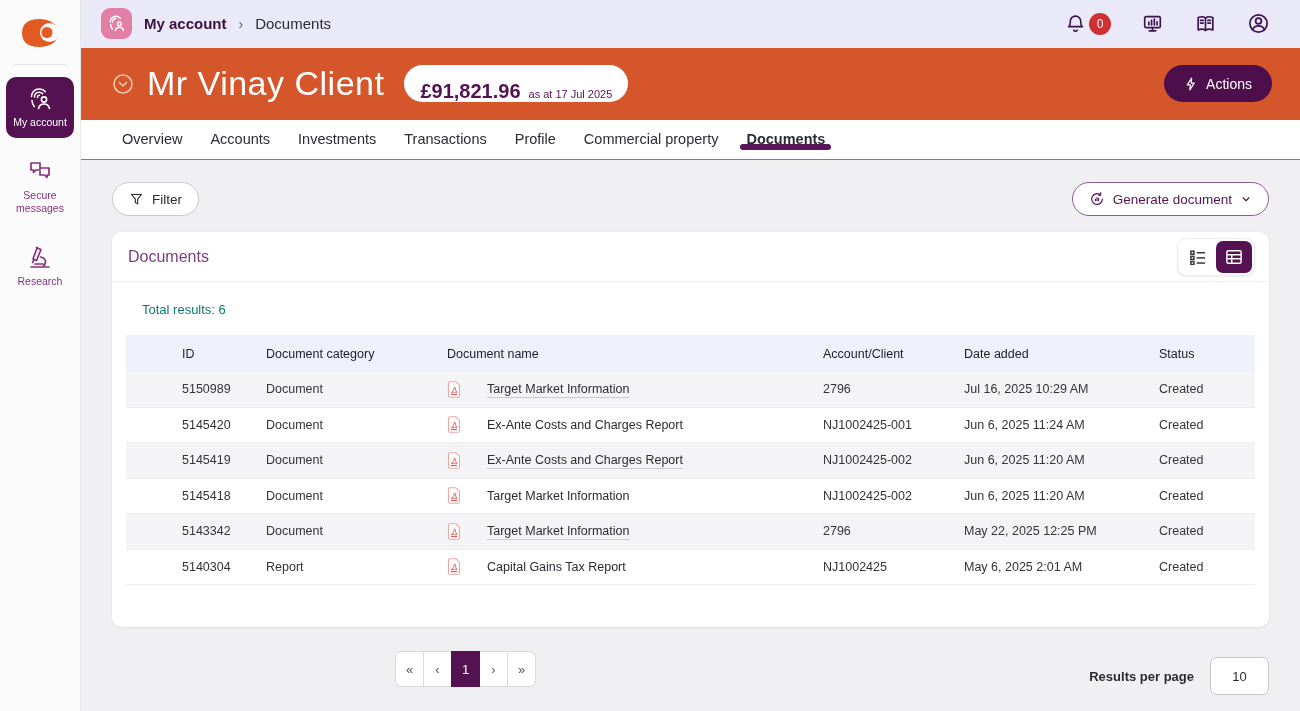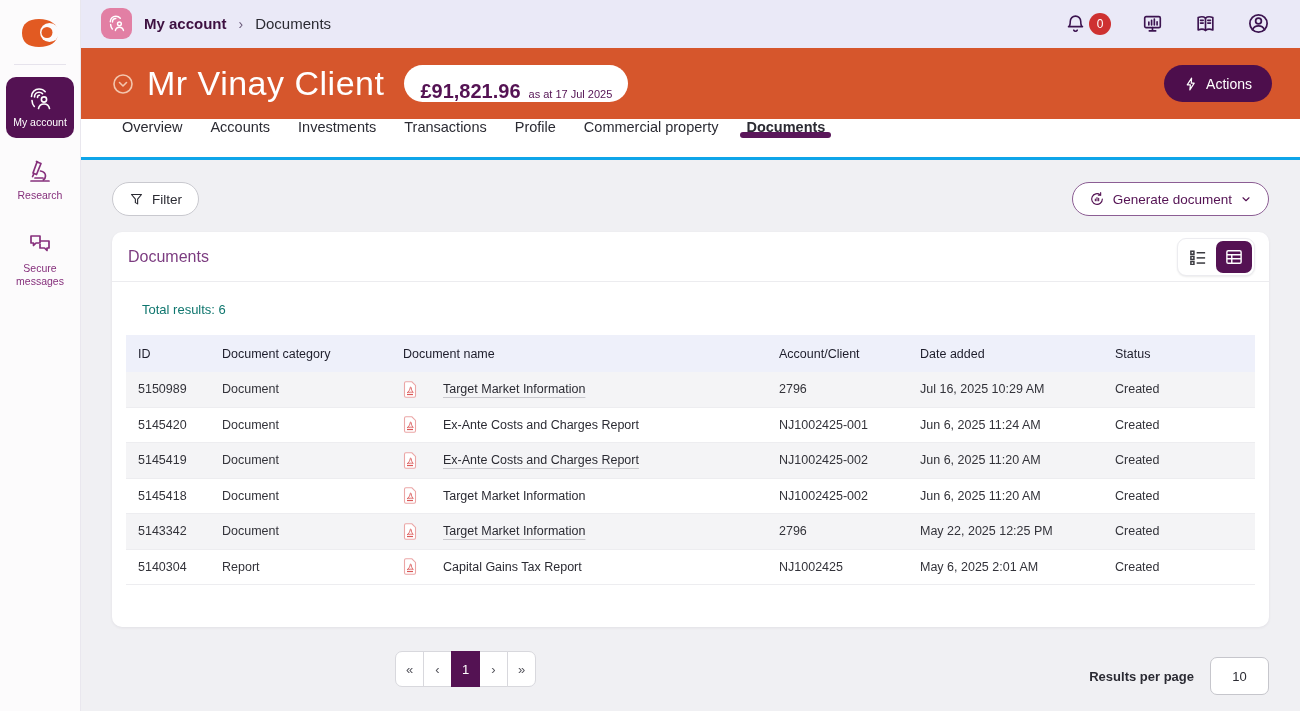--- a/index.html
+++ b/index.html
@@ -32,21 +32,21 @@
   .banner { height:93px; background:#d6562c; display:flex; align-items:center; padding:0 28px 0 30px; }
   .banner-chevron { margin-right:12px; display:flex; }
   .client-name { color:#fff; font-size:34px; font-weight:500; letter-spacing:.5px; margin-right:20px; }
   .value-pill { background:#fff; border-radius:19px; height:37px; display:flex; align-items:baseline; padding:8px 16px; gap:8px; align-self:center; line-height:37px; }
   .value-amount { color:#541253; font-weight:bold; font-size:20px; }
   .value-asat { color:#541253; font-size:11px; }
   .banner-spacer { flex:1; }
   .actions-btn { background:#4d0e4c; color:#fff; border:none; height:37px; border-radius:19px; padding:14px 20px; font-size:14px; display:flex; align-items:center; gap:8px; cursor:pointer; font-family:inherit; }
 
   
-  .tabs { height:52px; background:#ffffff; display:flex; align-items:flex-start; gap:24px; padding:0 0 0 39px; border-bottom:3px solid #0ea5e9; }
+  .tabs { height:52px; background:#ffffff; display:flex; align-items:center; gap:24px; padding:0 0 0 39px; border-bottom:1px solid #0ea5e9; }
   .tab { display:flex; align-items:center; font-size:14.5px; color:#2b2b33; position:relative; cursor:pointer; padding:0 2px; }
   .tab.active { font-weight:bold; }
   .tab.active::after { content:""; position:absolute; left:-4px; right:-4px; bottom:-3px; height:6px; border-radius:3px; background:#5a175a; }
 
   
   .content { flex:1; padding:22px 31px 0; position:relative; }
   .toolbar { display:flex; justify-content:space-between; align-items:center; }
   .pill-btn { display:flex; align-items:center; gap:8px; background:#fff; border:1px solid #c9c9cf; border-radius:17px; height:34px; padding:0 16px; font-size:13.5px; color:#2b2b33; cursor:pointer; font-family:inherit; }
   .pill-btn.purple { border-color:#8c5e94; color:#541253; }
 
@@ -54,21 +54,21 @@
   .card { background:#fff; border-radius:10px; margin-top:16px; box-shadow:0 1px 3px rgba(40,30,60,.07); }
   .card-header { height:50px; display:flex; align-items:center; justify-content:space-between; padding:0 14px 0 16px; border-bottom:1px solid #ececef; }
   .card-title { color:#7c3c80; font-size:16px; }
   .view-toggle { display:flex; background:#fff; border:1px solid #ececf0; border-radius:9px; padding:2px; box-shadow:0 1px 2px rgba(0,0,0,.08); }
   .toggle-btn { width:36px; height:32px; display:flex; align-items:center; justify-content:center; border-radius:7px; border:none; background:transparent; cursor:pointer; }
   .toggle-btn.active { background:#541253; }
 
   .card-body { padding:18px 14px 42px; }
   .total-results { font-size:13px; font-weight:normal; color:#0f766e; margin:2px 0 18px 16px; }
 
-  .grid-row { display:grid; grid-template-columns:84px 181px 376px 141px 195px 1fr; align-items:center; }
+  .grid-row { display:grid; grid-template-columns:84px 181px 376px 141px 195px 1fr; align-items:center;padding-left:44px; }
   .grid-row > div { padding:0 12px; font-size:12.5px; white-space:nowrap; overflow:hidden; }
   .thead { background:#eef0fa; height:37px; color:#1d1d2b; font-weight:500; }
   .trow { height:35.5px; border-bottom:1px solid #ededf0; color:#33333a; background:#fff; }
   .trow:nth-child(odd) { background:#f4f4f6; }
   .doc-link { display:flex; align-items:center; gap:26px; }
   .doc-link a { color:#2b2b33; text-decoration:underline; text-decoration-color:#c9c9ce; text-underline-offset:4px; cursor:pointer; }
 
   
   .bottom-row { position:relative; height:60px; margin-top:24px; }
   .pagination { position:absolute; left:283px; top:0; display:flex; }
@@ -104,39 +104,39 @@
         <path d="M5 14.5c.1 2.5.9 4.5 2.3 6"></path>
         <circle cx="17" cy="13.5" r="2.6"></circle>
         <path d="M11.5 22.5c.6-3 3-4.5 5.5-4.5s4.9 1.5 5.5 4.5"></path>
       </svg>
     </span>
     <span class="nav-label">My account</span>
   </div>
 
   <div class="nav-item">
     <span>
+      <svg width="26" height="26" viewBox="0 0 26 26" fill="none" stroke="#86307c" stroke-width="1.7" stroke-linejoin="round">
+        <path d="M4 4h9v7H9l-2.5 2.5V11H4z"></path>
+        <path d="M13 9h9v7h-2v2.5L17.5 16H13v-4"></path>
+      </svg>
+    </span>
+    <span class="nav-label">Secure messages</span>
+  </div>
+
+  <div class="nav-item">
+    <span>
       <svg width="26" height="26" viewBox="0 0 26 26" fill="none" stroke="#86307c" stroke-width="1.7" stroke-linecap="round" stroke-linejoin="round">
         <path d="M10 3l4 1.5-4.5 11L6 14z"></path>
         <path d="M9.5 2.5l1 .4M6.8 14.8l-1.2 2.7"></path>
         <path d="M13.5 12c3 .5 5 2.4 5 5 0 1.6-.8 3-2.2 4"></path>
         <path d="M4 22h18"></path>
         <path d="M8 19h8"></path>
       </svg>
     </span>
     <span class="nav-label">Research</span>
-  </div>
-
-  <div class="nav-item">
-    <span>
-      <svg width="26" height="26" viewBox="0 0 26 26" fill="none" stroke="#86307c" stroke-width="1.7" stroke-linejoin="round">
-        <path d="M4 4h9v7H9l-2.5 2.5V11H4z"></path>
-        <path d="M13 9h9v7h-2v2.5L17.5 16H13v-4"></path>
-      </svg>
-    </span>
-    <span class="nav-label">Secure messages</span>
   </div>
 </nav>
 
 <div class="main">
 
   <header class="topbar">
     <div class="breadcrumb">
       <span class="crumb-icon-box">
         <svg width="19" height="19" viewBox="0 0 26 26" fill="none" stroke="#ffffff" stroke-width="2" stroke-linecap="round">
           <path d="M4.5 10.5C4.5 6 8 3 12 3c2.6 0 4.8 1 6.2 2.7"></path>

